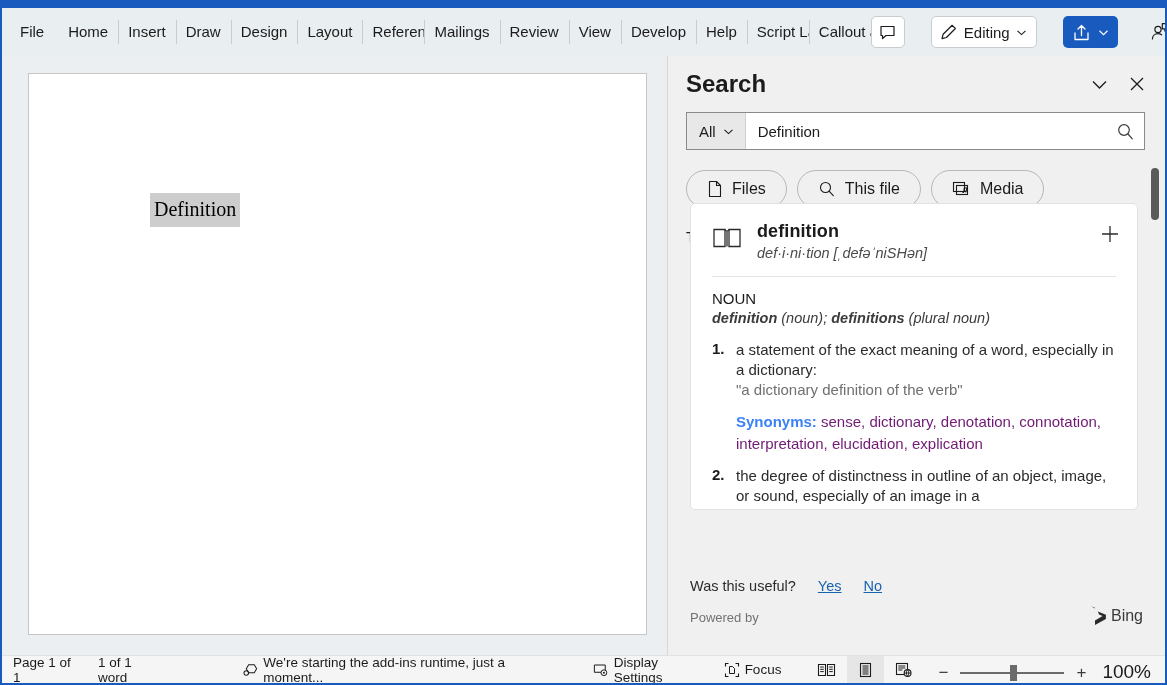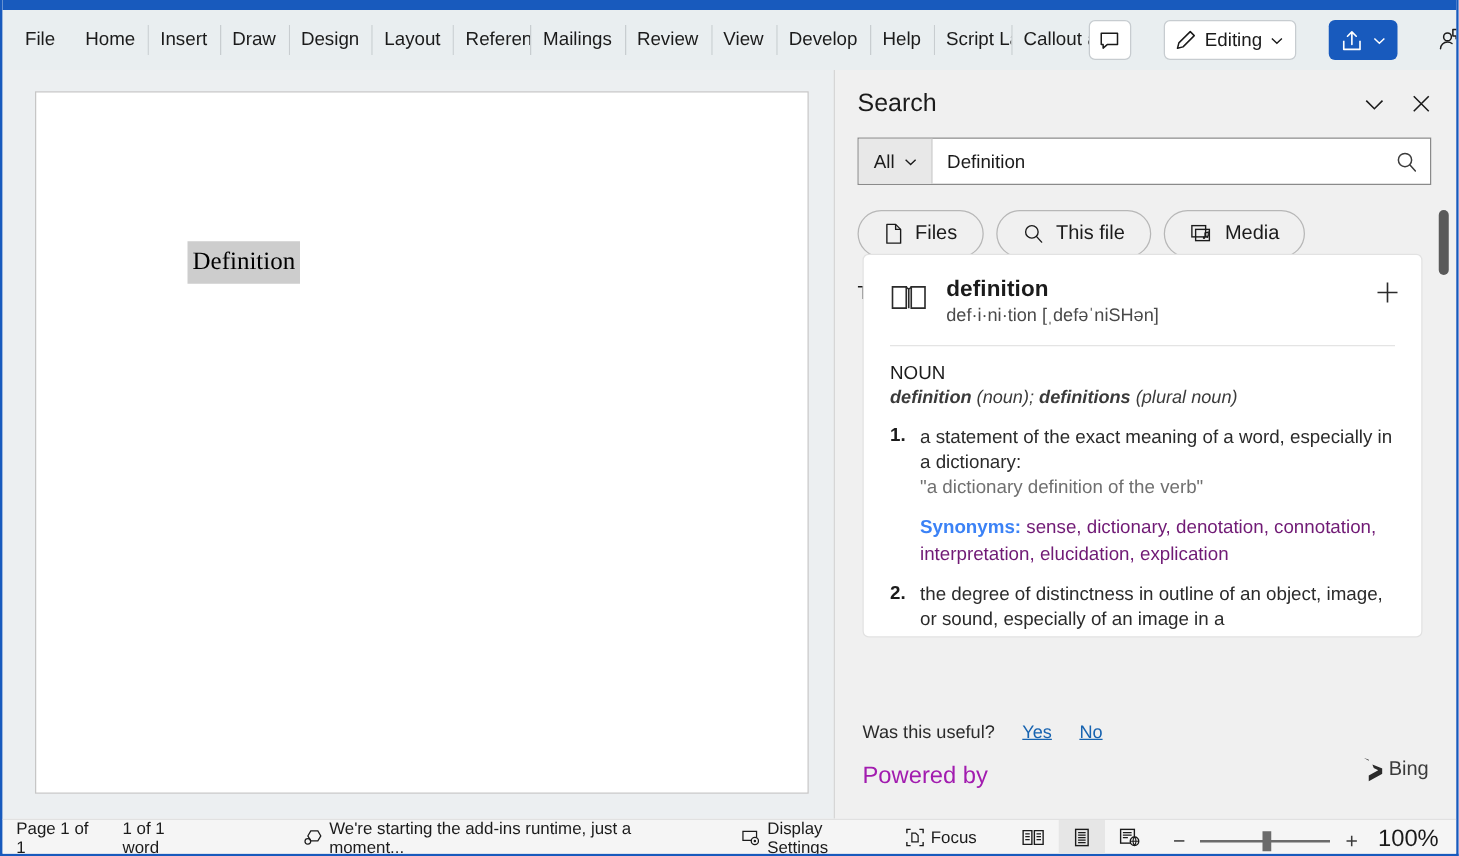--- a/index.html
+++ b/index.html
@@ -99,21 +99,21 @@
   
   .pane {
     position: absolute; top: 56px; left: 665px; right: 0; bottom: 28px;
     background: #f0f0f0;
     border-left: 1px solid #d6d6d6;
   }
   .pane-head {
     display: flex; align-items: center;
     padding: 14px 14px 0 18px;
   }
-  .pane-title { font-size: 20px; color: #1b1b1b; }
+  .pane-title { font-size: 24px; color: #1b1b1b; font-weight: bold; }
   .pane-head-btns { margin-left: auto; display: flex; align-items: center; gap: 10px; }
   .pane-hbtn {
     width: 28px; height: 26px; display: flex; align-items: center; justify-content: center;
     cursor: pointer;
   }
 
   .searchrow {
     margin: 14px 20px 0 18px;
     height: 38px; display: flex; align-items: stretch;
     border: 1px solid #8a8a8a; background: #ffffff;
@@ -148,21 +148,21 @@
 
   .card {
     position: absolute; left: 688px; top: 203px;
     width: 448px; height: 307px;
     background: #fff; border: 1px solid #e2e2e2;
     border-radius: 5px; overflow: hidden;
   }
   .card-head { display: flex; padding: 17px 14px 0 21px; }
   .book-icon { margin-right: 15px; padding-top: 4px; }
   .word { font-size: 18px; font-weight: bold; color: #1b1b1b; letter-spacing: .1px; }
-  .phon { font-size: 14.5px; color: #4a4a4a; margin-top: 3px; }
+  .phon { font-size: 14.5px; color: #4a4a4a; margin-top: 3px; font-style: italic; }
   .plus-btn { margin-left: auto; width: 26px; height: 26px; cursor: pointer;
               display: flex; align-items: center; justify-content: center; }
   .hr { height: 1px; background: #e4e4e4; margin: 15px 21px 0 21px; }
   .pos { font-size: 15px; color: #1b1b1b; margin: 13px 0 0 21px; }
   .forms { font-size: 14.5px; color: #3b3b3b; margin: 3px 0 0 21px; font-style: italic; }
   .forms b { font-style: italic; }
   .defs { margin: 14px 0 0 0; }
   .def { display: flex; padding: 0 22px 0 21px; margin-bottom: 12px; }
   .defnum { width: 24px; flex: 0 0 24px; font-size: 15px; color: #1b1b1b; font-weight: bold; }
   .deftext { font-size: 15px; color: #2b2b2b; line-height: 1.34; }
@@ -171,21 +171,21 @@
   .syn b { color: #3b82f6; }
   .syn a { color: #701a75; text-decoration: none; }
 
   .useful {
     position: absolute; left: 688px; top: 578px;
     font-size: 14.5px; color: #2b2b2b;
   }
   .useful a { color: #1763b0; text-decoration: underline; margin-left: 22px; }
   .powered {
     position: absolute; left: 688px; top: 610px;
-    font-size: 19px; color: #a21caf;
+    font-size: 13px; color: #737373;
   }
   .bing {
     position: absolute; right: 22px; top: 605px;
     display: flex; align-items: center; gap: 5px;
     font-size: 16px; color: #3b3b3b;
   }
 
   .pane-scroll {
     position: absolute; right: 6px; top: 112px; width: 8px; height: 300px;
   }

